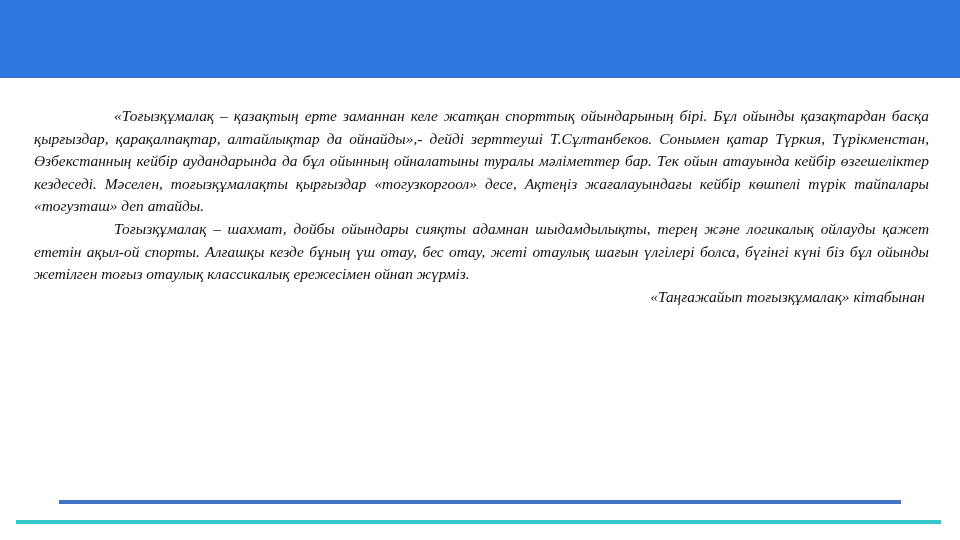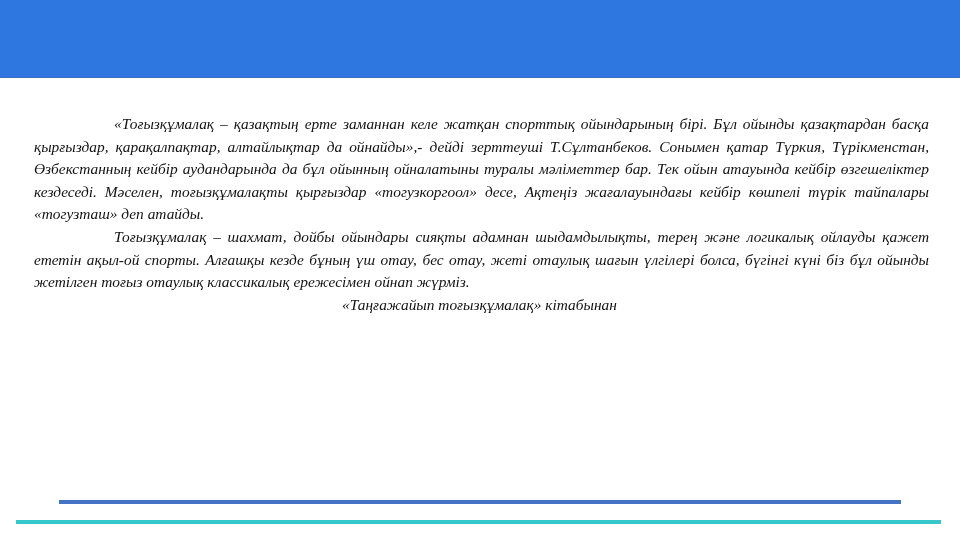--- a/index.html
+++ b/index.html
@@ -16,23 +16,23 @@
     .content {
       position: absolute; left: 34px; top: 105px; width: 895px;
       font-family: "Liberation Serif", "DejaVu Serif", serif;
       font-style: italic;
       font-size: 15.4px;
       line-height: 22.6px;
       color: #111;
       text-align: justify;
     }
     .para { margin: 0; text-indent: 80px; }
-    .para.first { text-indent: 80px; margin-top: 8px; }
+    .para.first { text-indent: 80px; }
     .source {
-      margin: 0; text-align: center; padding-right: 4px;
+      margin: 0; text-align: right; padding-right: 4px;
     }
     .line-blue {
       position: absolute; left: 59px; top: 500px; width: 842px; height: 4px;
       background: #4472C4;
     }
     .line-cyan {
       position: absolute; left: 16px; top: 520px; width: 925px; height: 4px;
       background: #37C6CA;
     }
   </style>

